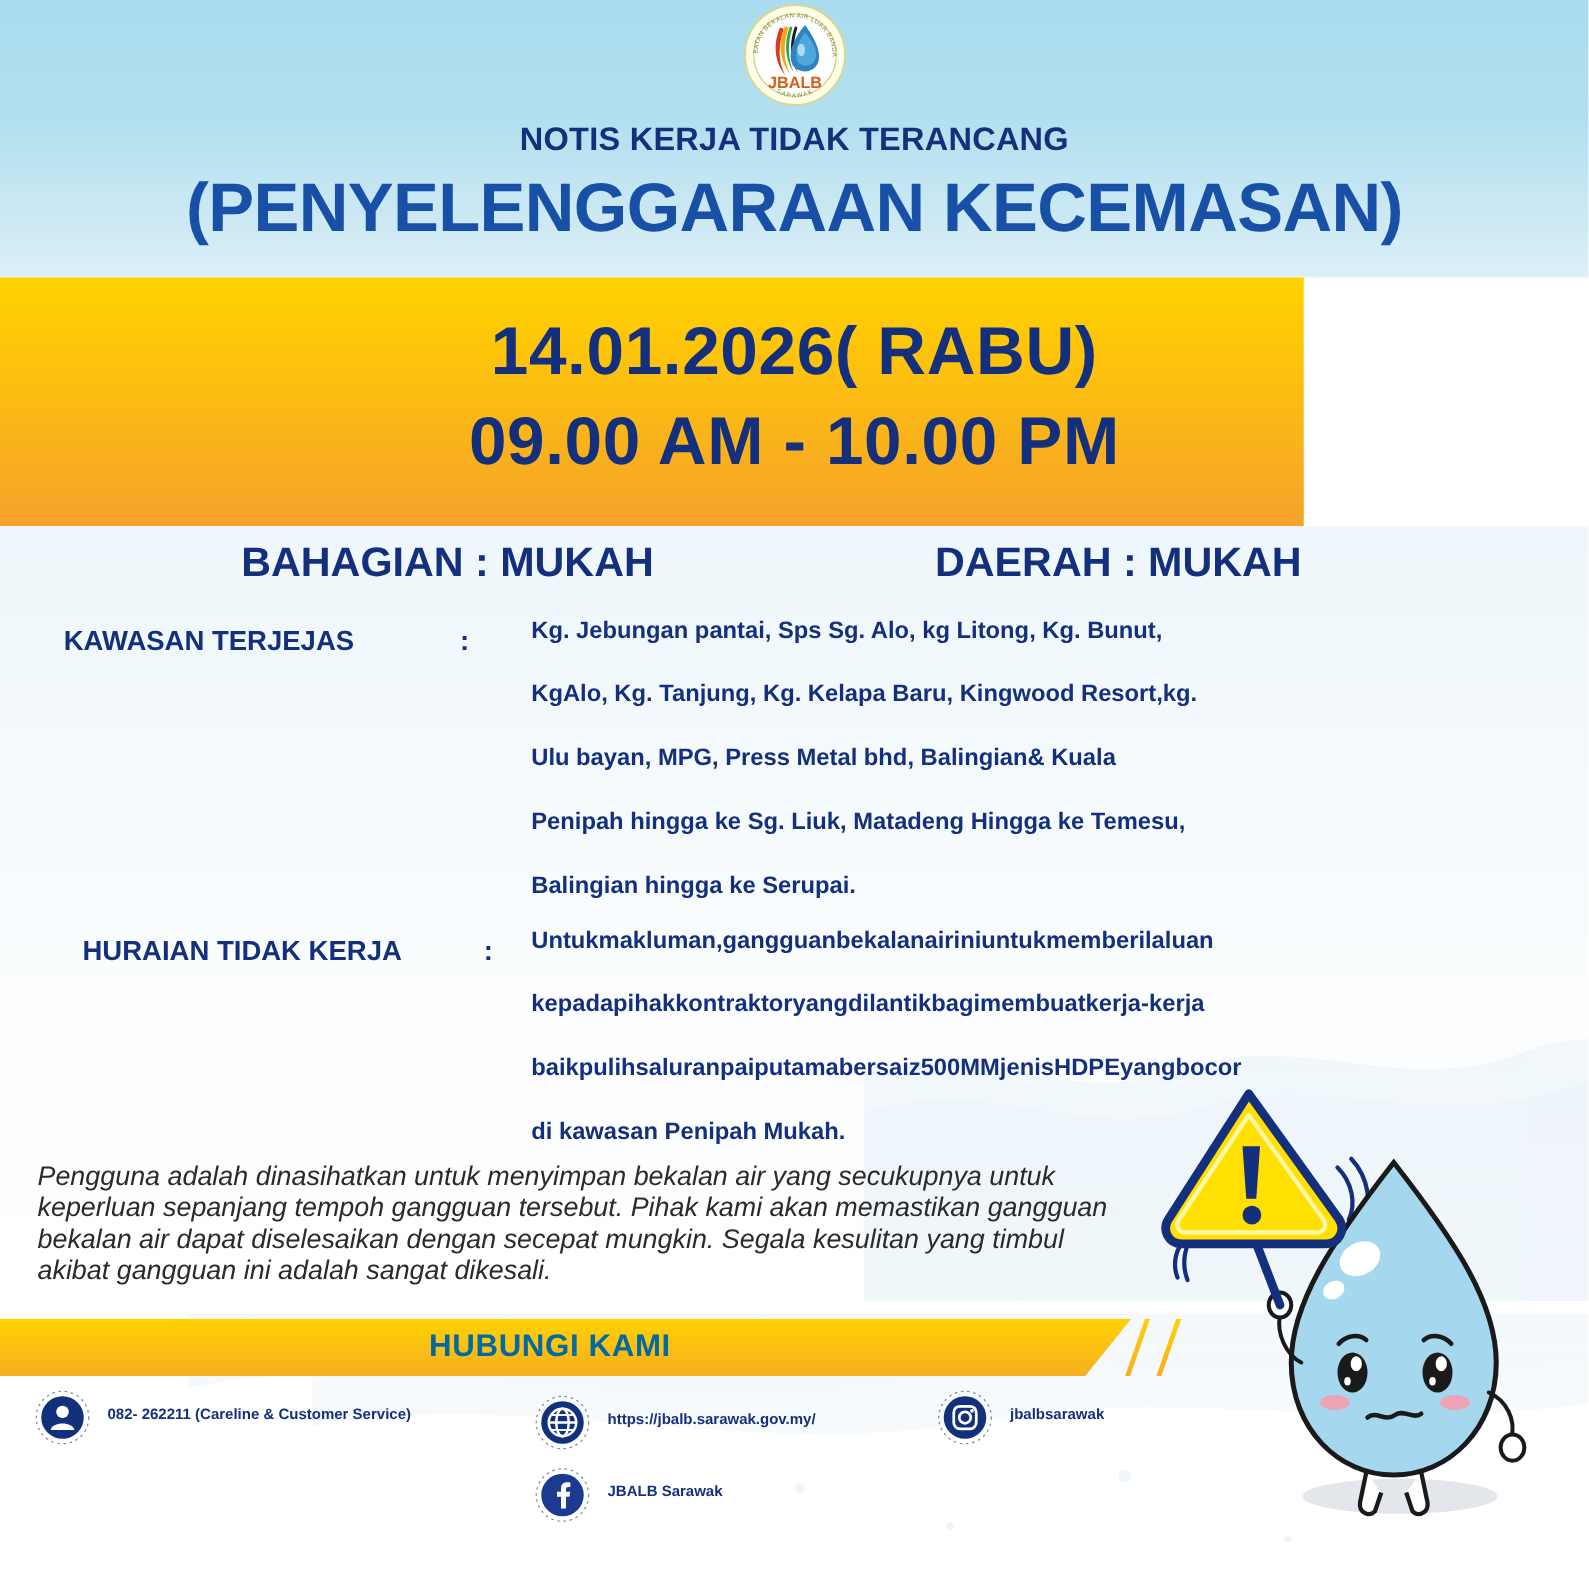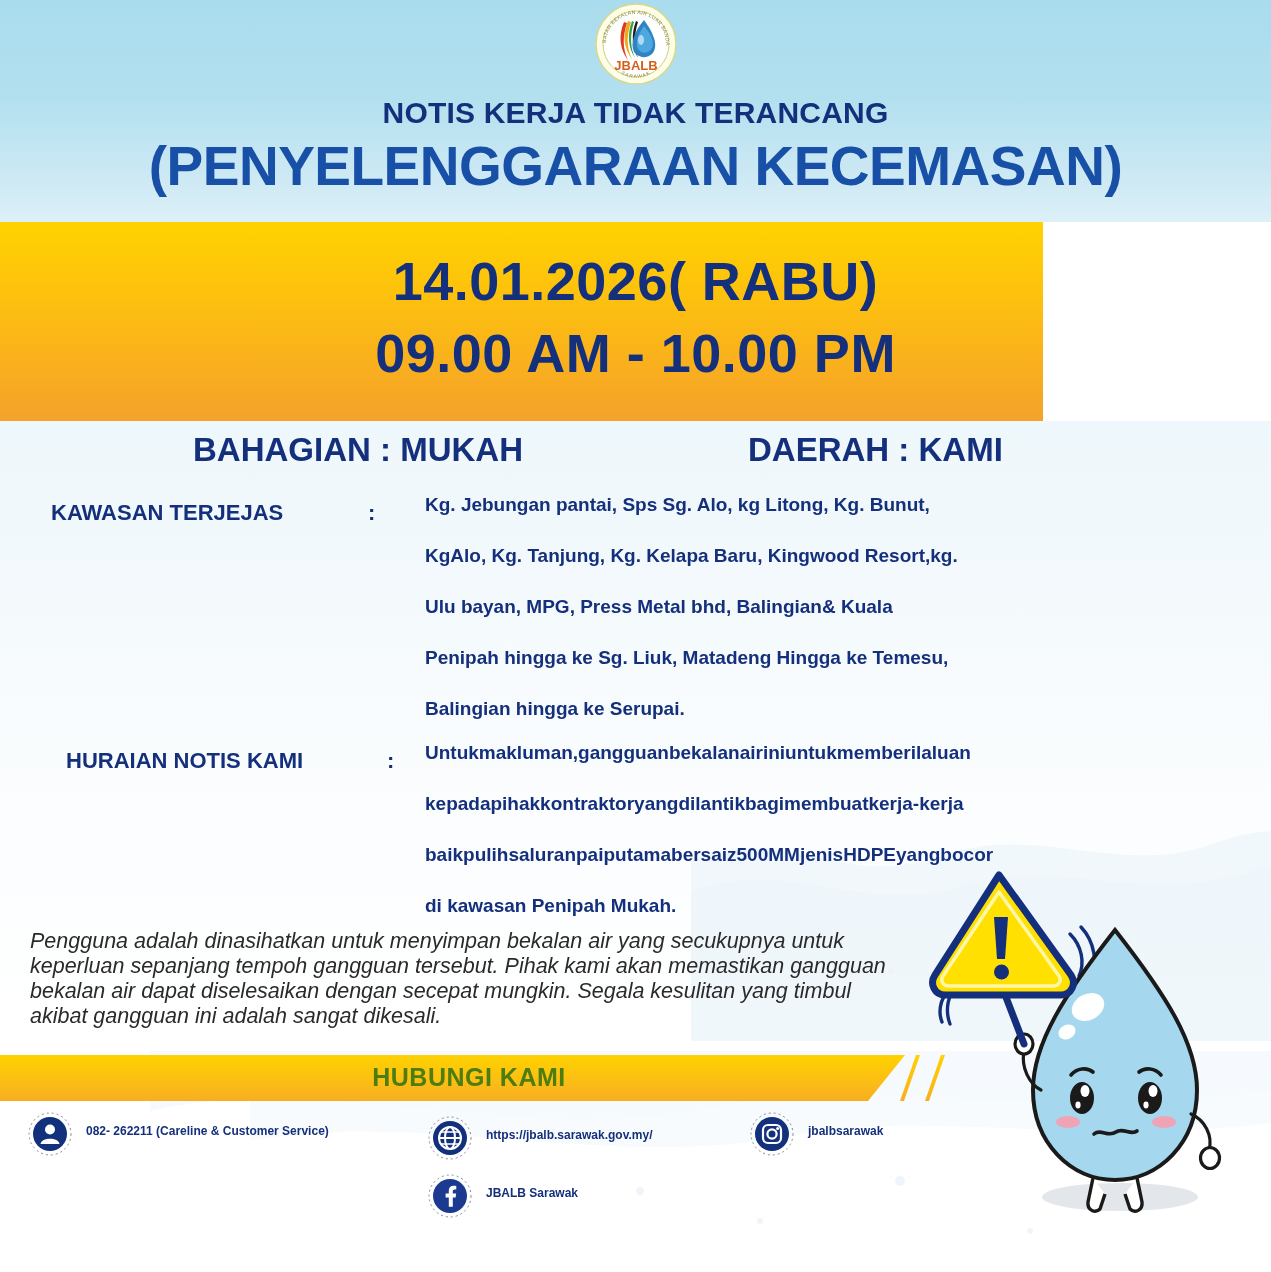--- a/index.html
+++ b/index.html
@@ -33,21 +33,21 @@
     top: 2px;
     width: 84px; height: 84px;
   }
   .logo-wrap svg { display: block; }
 
   .notice-kicker {
     position: absolute;
     left: 0; top: 96px;
     width: 1271px;
     text-align: center;
-    font-size: 30px;
+    font-size: 26px;
     font-weight: bold;
     letter-spacing: 0.2px;
     color: #14307c;
   }
   .notice-title {
     position: absolute;
     left: 0; top: 134px;
     width: 1271px;
     text-align: center;
     font-size: 55px;
@@ -174,23 +174,22 @@
     background: linear-gradient(180deg, #ffd200 0%, #fcc012 50%, #f7ae22 100%);
     clip-path: polygon(0 0, 905px 0, 868px 46px, 0 46px);
   }
   .hubungi-text {
     position: absolute;
     left: 0; top: 12px;
     width: 880px;
     text-align: center;
     font-size: 25px;
     font-weight: bold;
-    color: #4d7c0f;
+    color: #0369a1;
     letter-spacing: 0.5px;
-    padding-left: 29px;
   }
   .slash {
     position: absolute;
     top: 4px;
     width: 20px; height: 46px;
     background: linear-gradient(180deg, #ffd200 0%, #f7ae22 100%);
     clip-path: polygon(16px 0, 20px 0, 4px 46px, 0 46px);
   }
   #slash-1 { left: 900px; }
   #slash-2 { left: 925px; }
@@ -271,34 +270,34 @@
       <path d="M0 120 C90 80 150 150 250 115 C350 80 430 140 530 100 C580 82 610 95 620 90 L620 300 L0 300 Z" fill="#cfe4f2" opacity="0.45"></path>
       <path d="M0 150 C100 115 170 175 270 145 C370 115 450 165 560 130 C595 118 612 125 620 122 L620 300 L0 300 Z" fill="#dceaf5" opacity="0.5"></path>
       <circle cx="120" cy="200" r="4" fill="#d6e8f4" opacity="0.6"></circle>
       <circle cx="200" cy="230" r="3" fill="#d6e8f4" opacity="0.6"></circle>
       <circle cx="310" cy="195" r="5" fill="#d6e8f4" opacity="0.5"></circle>
       <circle cx="400" cy="240" r="3" fill="#d6e8f4" opacity="0.6"></circle>
     </svg>
 
     <div class="region-row">
       <div class="region-bahagian">BAHAGIAN : MUKAH</div>
-      <div class="region-daerah">DAERAH : KAMI</div>
+      <div class="region-daerah">DAERAH : MUKAH</div>
     </div>
 
     <div class="field-label" id="kawasan-label">KAWASAN TERJEJAS</div>
     <div class="field-colon" id="kawasan-colon">:</div>
     <div class="field-lines" id="kawasan-lines">
       <div class="ln">Kg. Jebungan pantai, Sps Sg. Alo, kg Litong, Kg. Bunut,</div>
       <div class="ln">KgAlo, Kg. Tanjung, Kg. Kelapa Baru, Kingwood Resort,kg.</div>
       <div class="ln">Ulu bayan, MPG, Press Metal bhd, Balingian&amp; Kuala</div>
       <div class="ln">Penipah hingga ke Sg. Liuk, Matadeng Hingga ke Temesu,</div>
       <div class="ln">Balingian hingga ke Serupai.</div>
     </div>
 
-    <div class="field-label" id="huraian-label">HURAIAN NOTIS KAMI</div>
+    <div class="field-label" id="huraian-label">HURAIAN TIDAK KERJA</div>
     <div class="field-colon" id="huraian-colon">:</div>
     <div class="field-lines" id="huraian-lines">
       <div class="ln"><span>Untuk</span><span>makluman,</span><span>gangguan</span><span>bekalan</span><span>air</span><span>ini</span><span>untuk</span><span>memberi</span><span>laluan</span></div>
       <div class="ln"><span>kepada</span><span>pihak</span><span>kontraktor</span><span>yang</span><span>dilantik</span><span>bagi</span><span>membuat</span><span>kerja-</span><span>kerja</span></div>
       <div class="ln"><span>baik</span><span>pulih</span><span>saluran</span><span>paip</span><span>utama</span><span>bersaiz</span><span>500MM</span><span>jenis</span><span>HDPE</span><span>yang</span><span>bocor</span></div>
       <div class="ln last">di kawasan Penipah Mukah.</div>
     </div>
 
     <div class="advisory">Pengguna adalah dinasihatkan untuk menyimpan bekalan air yang secukupnya untuk keperluan sepanjang tempoh gangguan tersebut. Pihak kami akan memastikan gangguan bekalan air dapat diselesaikan dengan secepat mungkin. Segala kesulitan yang timbul akibat gangguan ini adalah sangat dikesali.</div>
   </div>

